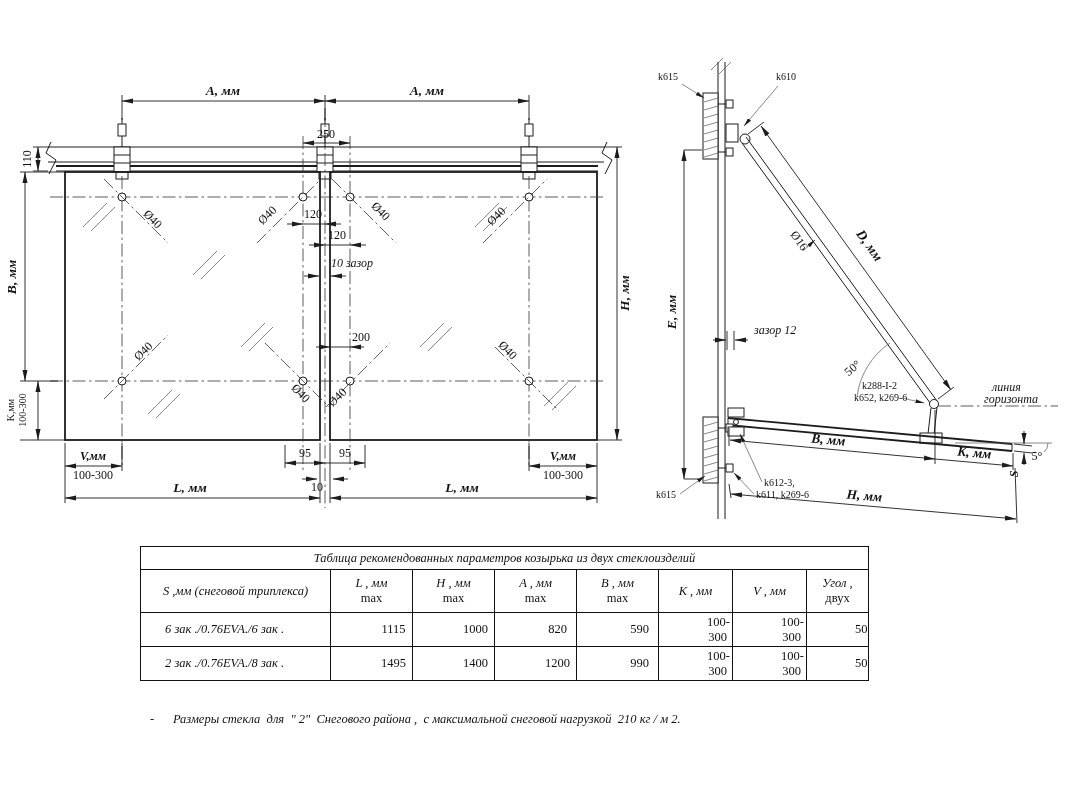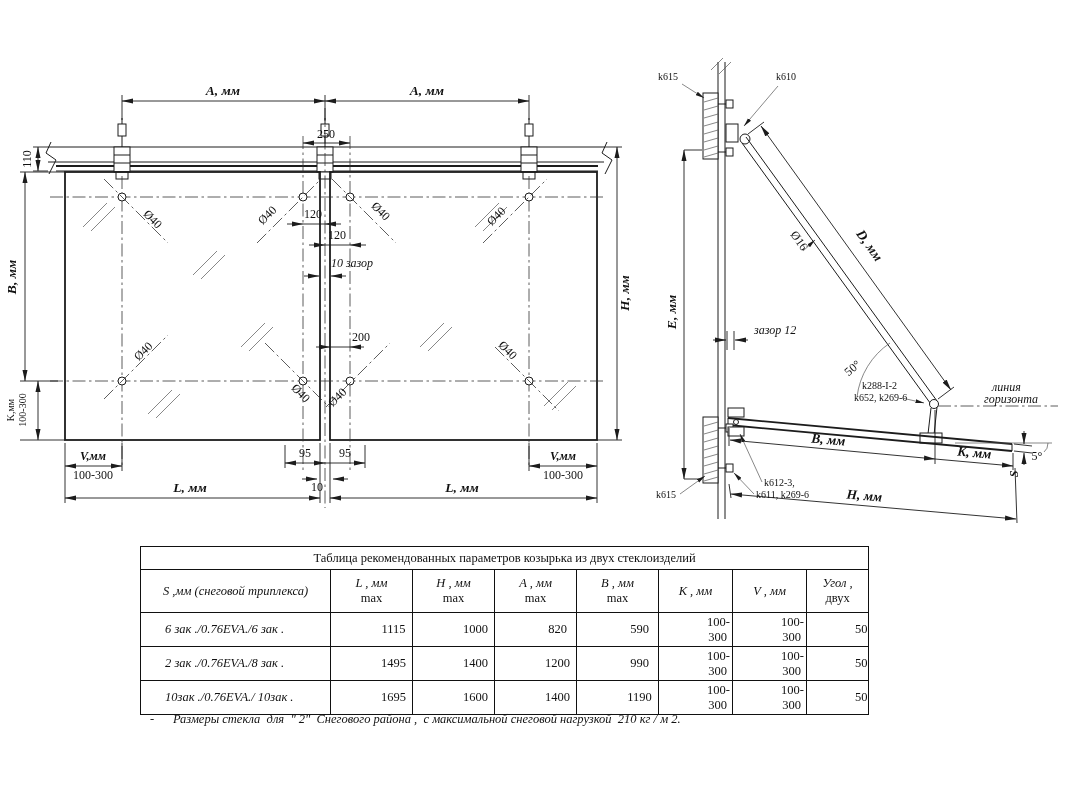--- a/index.html
+++ b/index.html
@@ -16,21 +16,21 @@
   svg .lbl{font-style:italic;font-weight:bold;font-size:13.5px;}
   svg .lbl2{font-style:italic;font-weight:bold;font-size:12px;}
   svg .num{font-size:12px;}
   svg .rus{font-style:italic;font-size:12px;}
   svg .kcode{font-size:10px;}
 
   table.params{position:absolute;left:140px;top:546px;border-collapse:collapse;
        table-layout:fixed;width:728px;font-size:12.5px;}
   table.params td,table.params th{border:1px solid #111;padding:1px 4px;text-align:center;
        font-weight:normal;overflow:hidden;}
-  table.params .t-title{height:20px;margin-left:42px;}
+  table.params .t-title{font-style:italic;height:20px;margin-left:42px;}
   table.params th{height:40px;vertical-align:middle;}
   table.params .h1{font-style:italic;}
   table.params td.vrow{height:31px;padding-left:48px;}
   table.params td.cl0{text-align:left;font-style:italic;padding-left:24px;}
   .footnote{position:absolute;left:150px;top:712px;font-style:italic;font-size:12.5px;
        white-space:pre;}
 </style>
 </head>
 <body>
 
@@ -469,28 +469,18 @@
   <tr>
     <td class="vrow cl0">2 зак ./0.76EVA./8 зак .</td>
     <td class="vrow">1495</td>
     <td class="vrow">1400</td>
     <td class="vrow">1200</td>
     <td class="vrow">990</td>
     <td class="vrow">100-300</td>
     <td class="vrow">100-300</td>
     <td class="vrow">50</td>
   </tr>
-  <tr>
-    <td class="vrow cl0">10зак ./0.76EVA./ 10зак .</td>
-    <td class="vrow">1695</td>
-    <td class="vrow">1600</td>
-    <td class="vrow">1400</td>
-    <td class="vrow">1190</td>
-    <td class="vrow">100-300</td>
-    <td class="vrow">100-300</td>
-    <td class="vrow">50</td>
-  </tr>
   </tbody>
 </table>
 
 <div class="footnote">-      Размеры стекла  для  " 2"  Снегового района ,  с максимальной снеговой нагрузкой  210 кг / м 2.</div>
 
 </div>
 
 </body></html>

